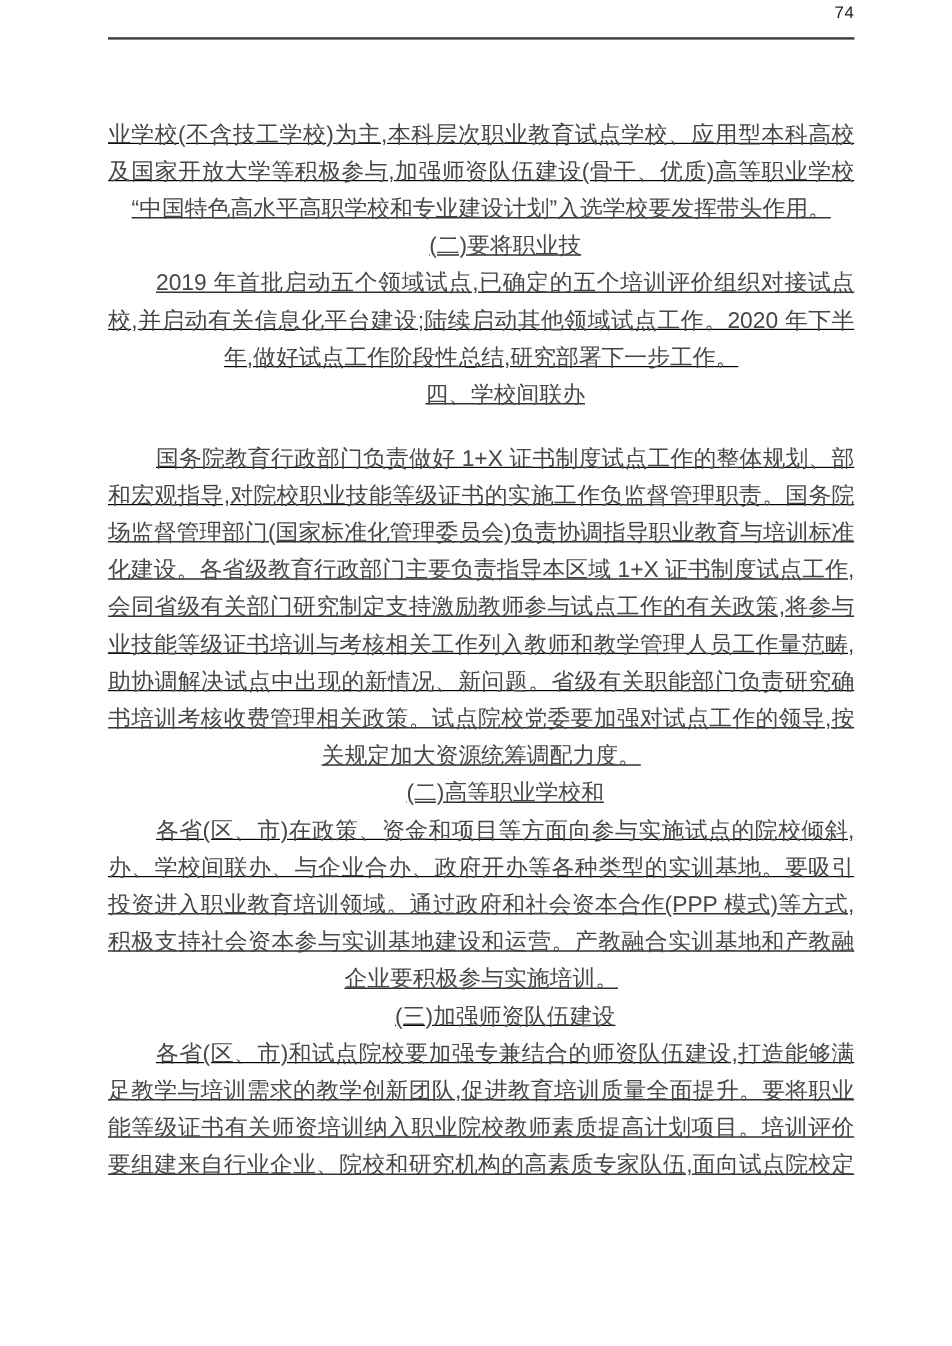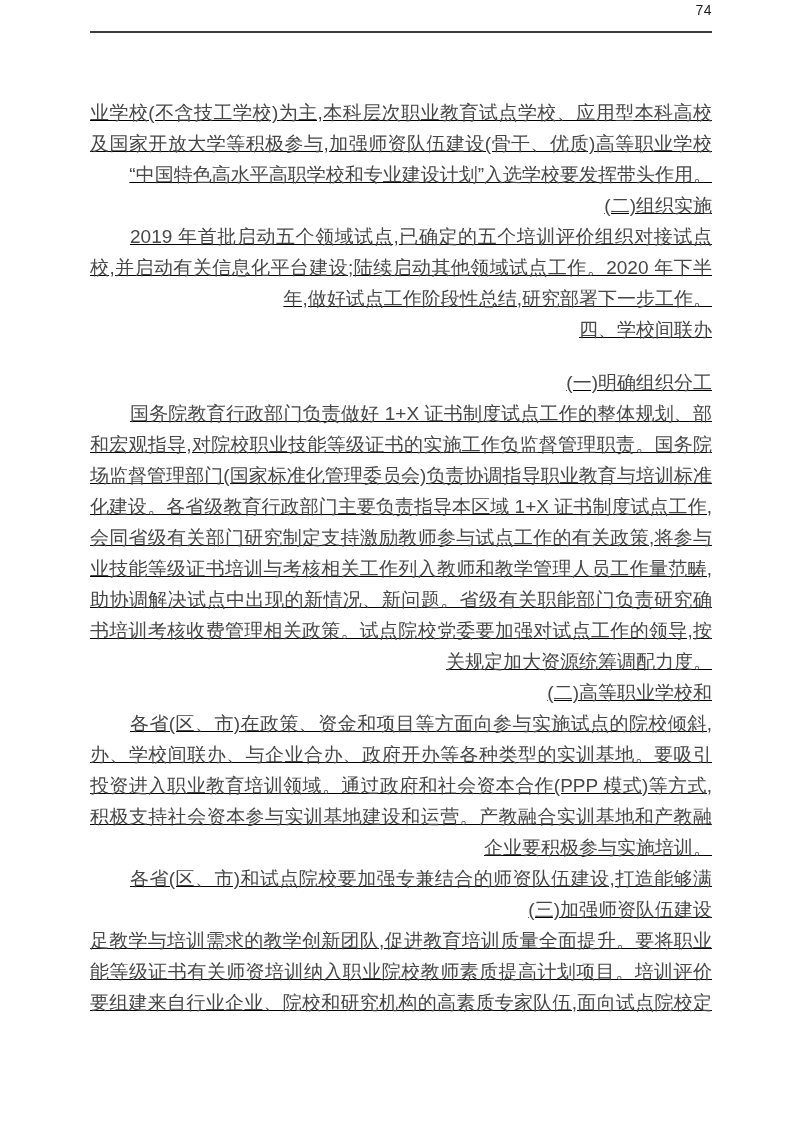--- a/index.html
+++ b/index.html
@@ -39,21 +39,21 @@
     width:622px;
     text-decoration:underline;
   }
   .line{
     height:31px;
     line-height:31px;
     font-size:19px;
     color:var(--text-color);
     overflow:hidden;
     white-space:nowrap;
-    text-align:right;
+    text-align:center;
   }
   .line.just{
     white-space:normal;
     text-align:justify;
     text-align-last:justify;
     text-justify:inter-character;
   }
   .line.indent{
     text-indent:40px;
   }
@@ -64,41 +64,40 @@
 </head>
 <body>
 
 <div class="page">
   <div class="page-number">74</div>
   <div class="header-rule"></div>
   <div class="doc-body">
       <div class="line just">业学校(不含技工学校)为主,本科层次职业教育试点学校、应用型本科高校</div>
       <div class="line just">及国家开放大学等积极参与,加强师资队伍建设(骨干、优质)高等职业学校和</div>
       <div class="line">“中国特色高水平高职学校和专业建设计划”入选学校要发挥带头作用。</div>
-      <div class="line indent">(二)组织实施</div>
+      <div class="line indent">(二)要将职业技</div>
       <div class="line indent just">2019 年首批启动五个领域试点,已确定的五个培训评价组织对接试点院</div>
       <div class="line just">校,并启动有关信息化平台建设;陆续启动其他领域试点工作。2020 年下半</div>
       <div class="line">年,做好试点工作阶段性总结,研究部署下一步工作。</div>
       <div class="line indent">四、学校间联办</div>
       <div class="line blank"></div>
-      <div class="line indent">(一)明确组织分工</div>
       <div class="line indent just">国务院教育行政部门负责做好 1+X 证书制度试点工作的整体规划、部署</div>
       <div class="line just">和宏观指导,对院校职业技能等级证书的实施工作负监督管理职责。国务院市</div>
       <div class="line just">场监督管理部门(国家标准化管理委员会)负责协调指导职业教育与培训标准</div>
       <div class="line just">化建设。各省级教育行政部门主要负责指导本区域 1+X 证书制度试点工作,</div>
       <div class="line just">会同省级有关部门研究制定支持激励教师参与试点工作的有关政策,将参与职</div>
       <div class="line just">业技能等级证书培训与考核相关工作列入教师和教学管理人员工作量范畴,帮</div>
       <div class="line just">助协调解决试点中出现的新情况、新问题。省级有关职能部门负责研究确定证</div>
       <div class="line just">书培训考核收费管理相关政策。试点院校党委要加强对试点工作的领导,按有</div>
       <div class="line">关规定加大资源统筹调配力度。</div>
       <div class="line indent">(二)高等职业学校和</div>
       <div class="line indent just">各省(区、市)在政策、资金和项目等方面向参与实施试点的院校倾斜,</div>
       <div class="line just">办、学校间联办、与企业合办、政府开办等各种类型的实训基地。要吸引社会</div>
       <div class="line just">投资进入职业教育培训领域。通过政府和社会资本合作(PPP 模式)等方式,</div>
       <div class="line just">积极支持社会资本参与实训基地建设和运营。产教融合实训基地和产教融合型</div>
       <div class="line">企业要积极参与实施培训。</div>
+      <div class="line indent">(三)加强师资队伍建设</div>
       <div class="line indent just">各省(区、市)和试点院校要加强专兼结合的师资队伍建设,打造能够满</div>
-      <div class="line indent">(三)加强师资队伍建设</div>
       <div class="line just">足教学与培训需求的教学创新团队,促进教育培训质量全面提升。要将职业技</div>
       <div class="line just">能等级证书有关师资培训纳入职业院校教师素质提高计划项目。培训评价组织</div>
       <div class="line just">要组建来自行业企业、院校和研究机构的高素质专家队伍,面向试点院校定期</div>
     </div>
 </div>
 
 </body></html>

